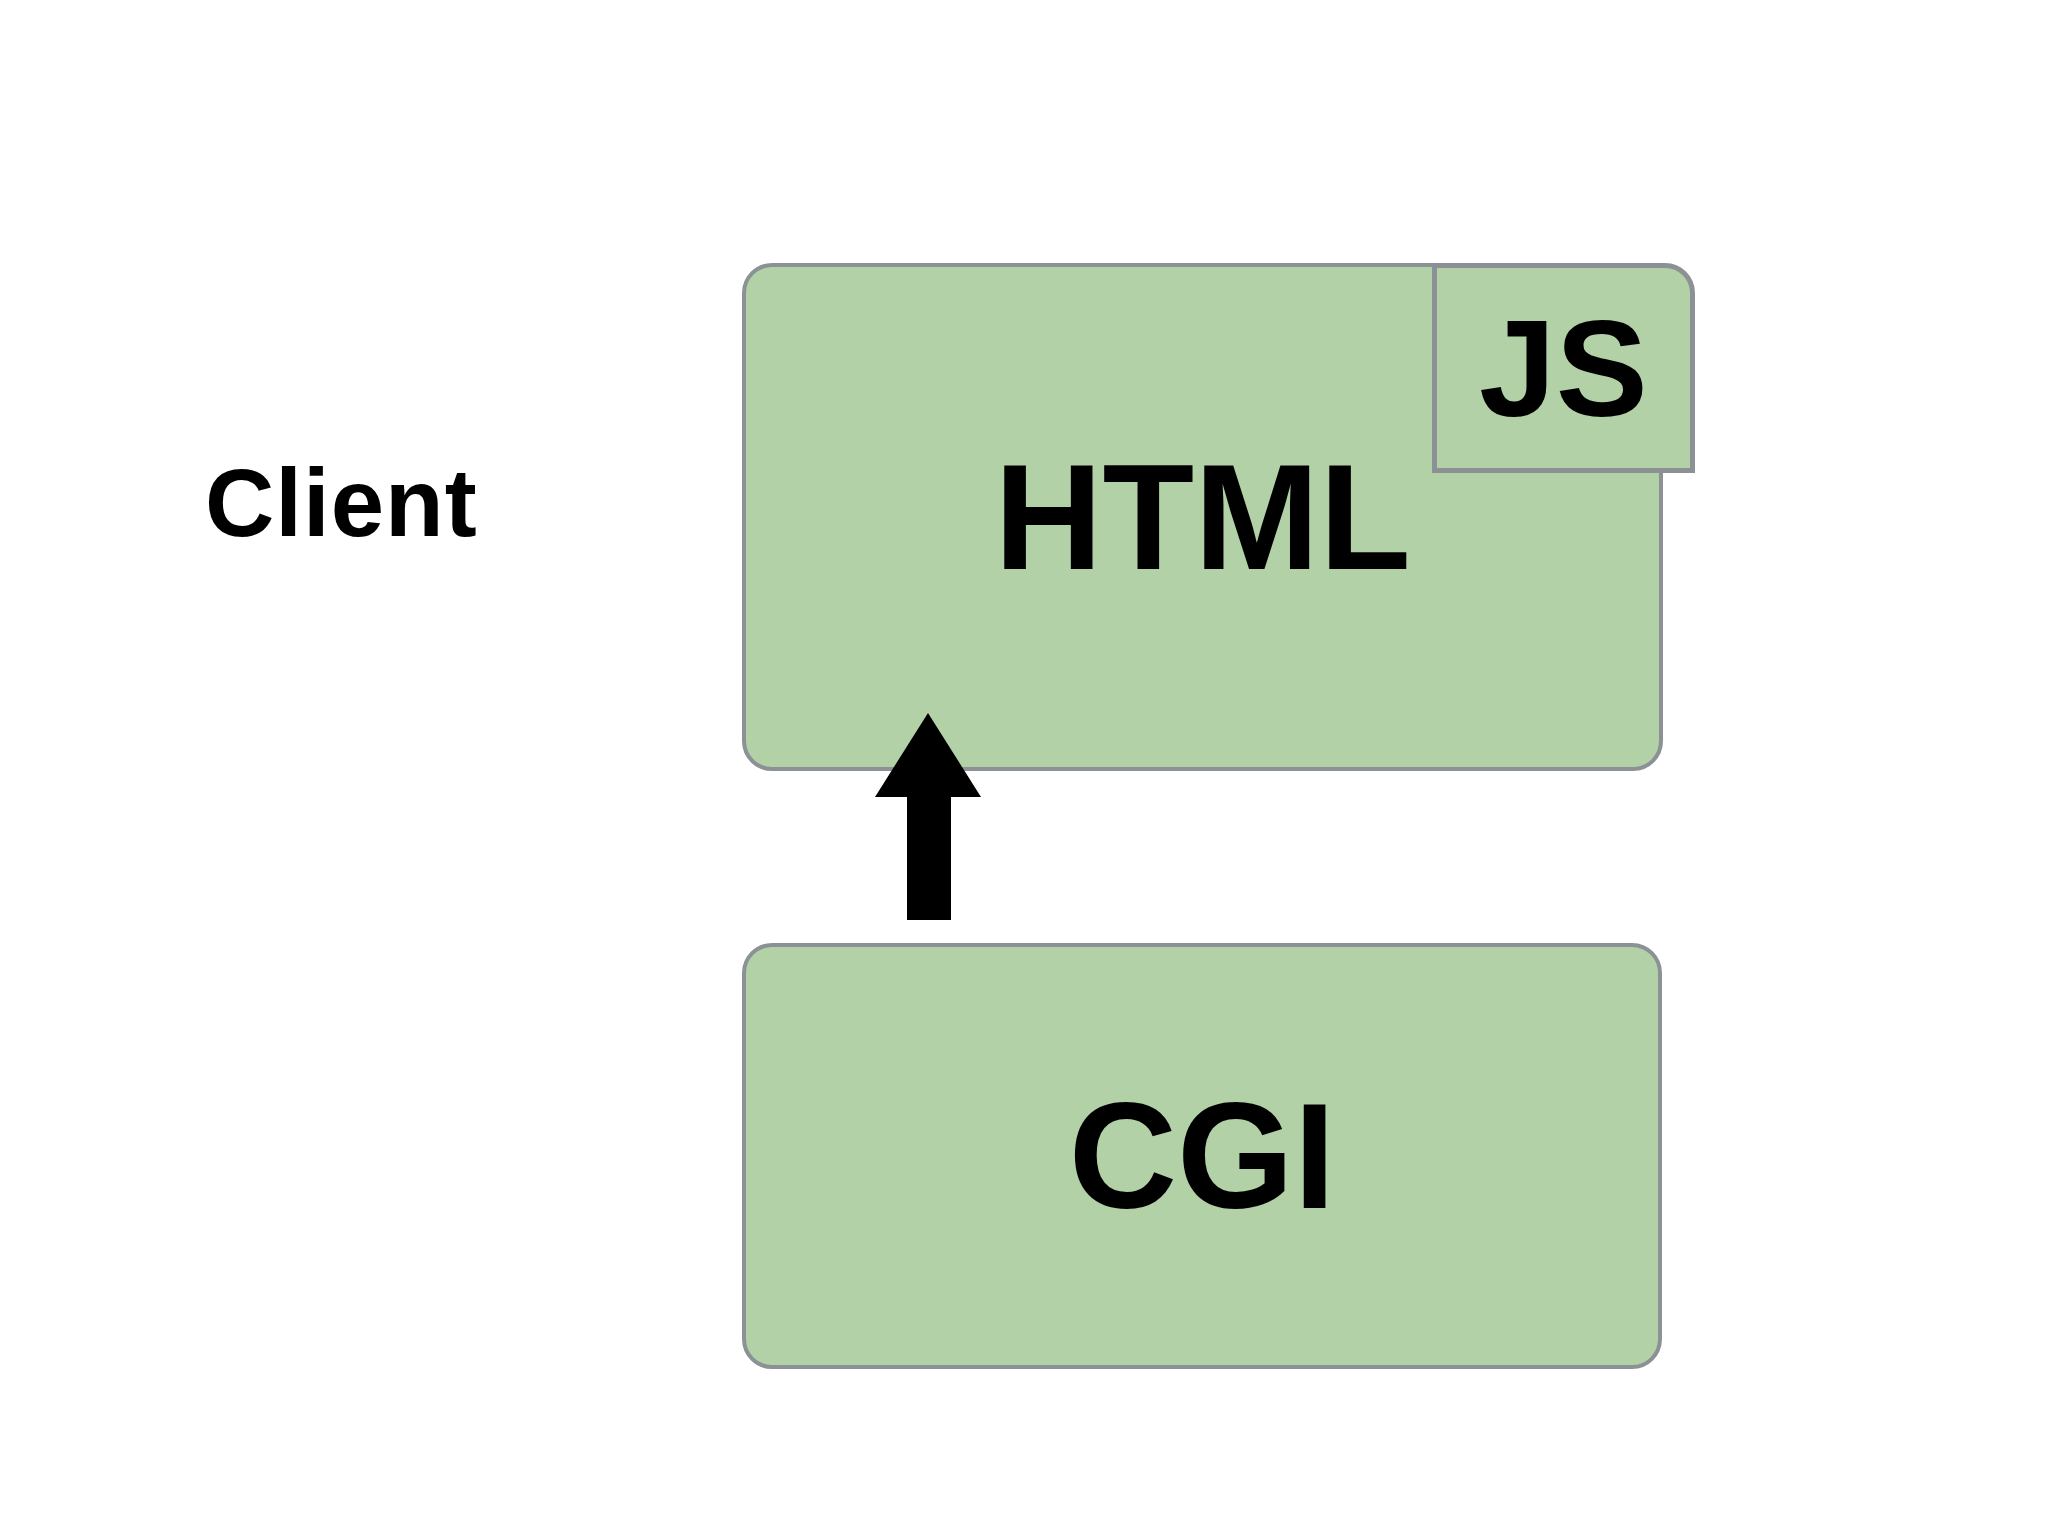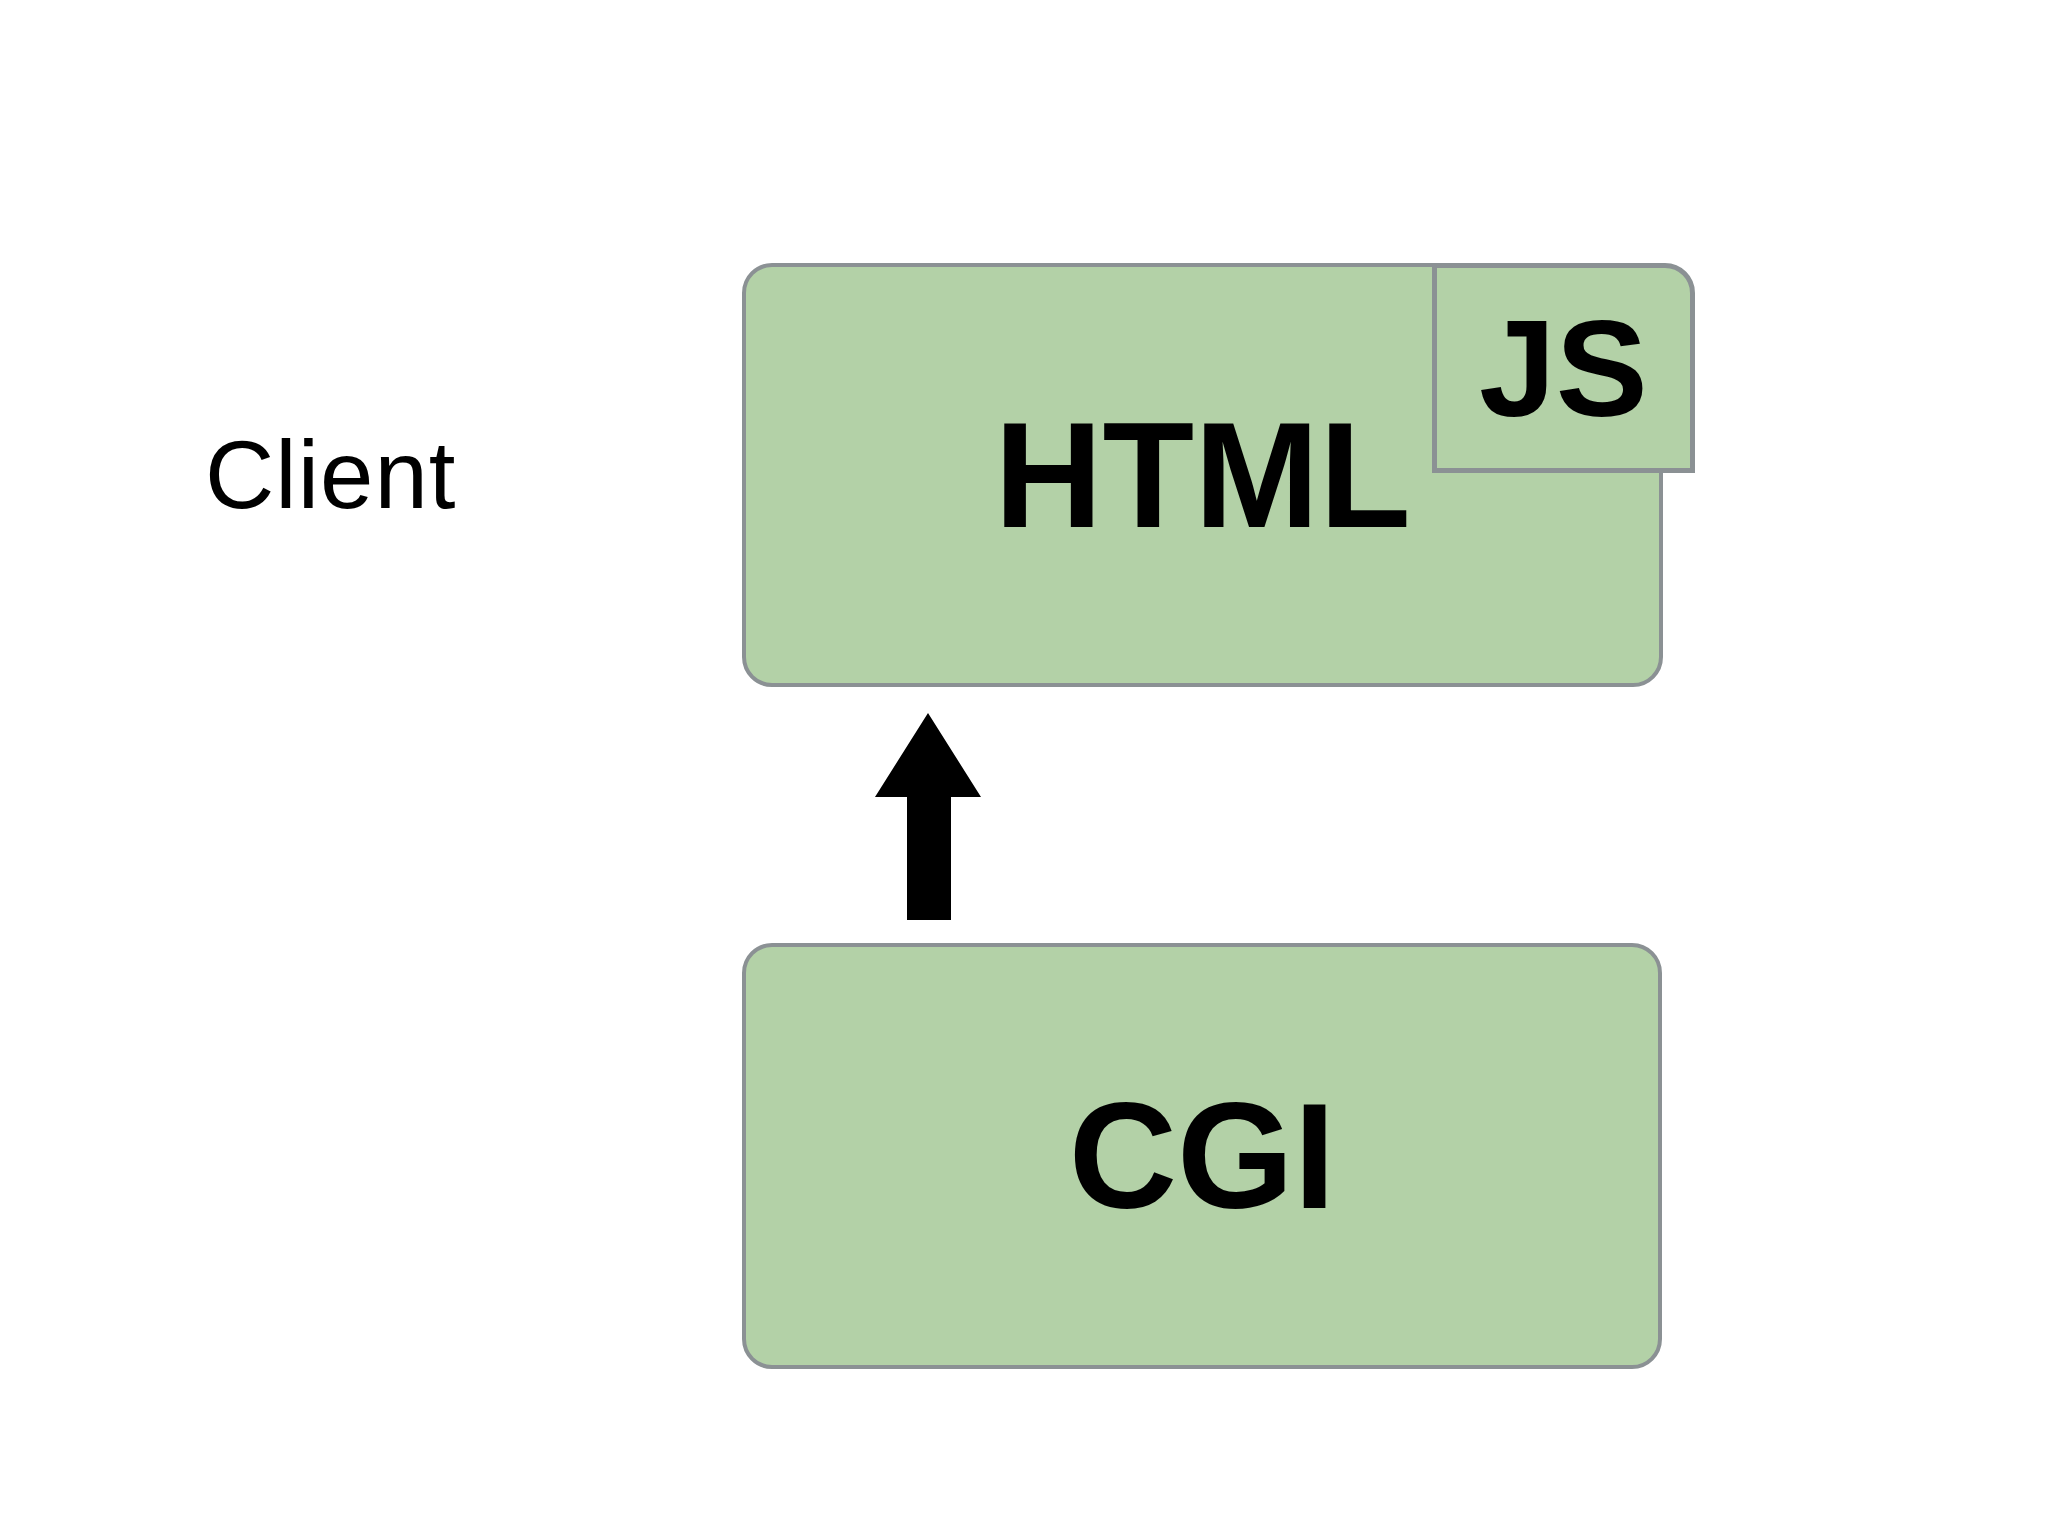--- a/index.html
+++ b/index.html
@@ -12,43 +12,44 @@
     width: 2048px;
     height: 1536px;
     background: var(--background, #ffffff);
     font-family: "Liberation Sans", sans-serif;
     color: var(--text, #000000);
     overflow: hidden;
   }
   .tier-label {
     position: absolute;
     font-size: 96px;
-    font-weight: normal;
+    font-weight: bold;
     line-height: 110px;
     letter-spacing: 1px;
     color: var(--text, #000000);
     white-space: nowrap;
+    margin-top: 28px;
   }
   .label-client { left: 205px; top: 420px; }
   .label-server { left: 190px; top: 1103px; }
 
   .node {
     position: absolute;
     background: var(--node-fill, #b3d1a7);
     border: 4px solid var(--node-border, #8b9194);
     box-sizing: border-box;
     display: flex;
     align-items: center;
     justify-content: center;
     font-weight: bold;
     color: var(--text, #000000);
   }
   .node-html {
     left: 742px; top: 263px;
-    width: 921px; height: 424px;
+    width: 921px; height: 508px;
     border-radius: 30px;
     font-size: 150px;
     z-index: 1;
   }
   .node-js {
     left: 1402px; top: 263px;
     width: 263px; height: 210px;
     border: 5px solid var(--node-border, #8b9194);
     border-radius: 0 30px 0 0;
     font-size: 138px;

